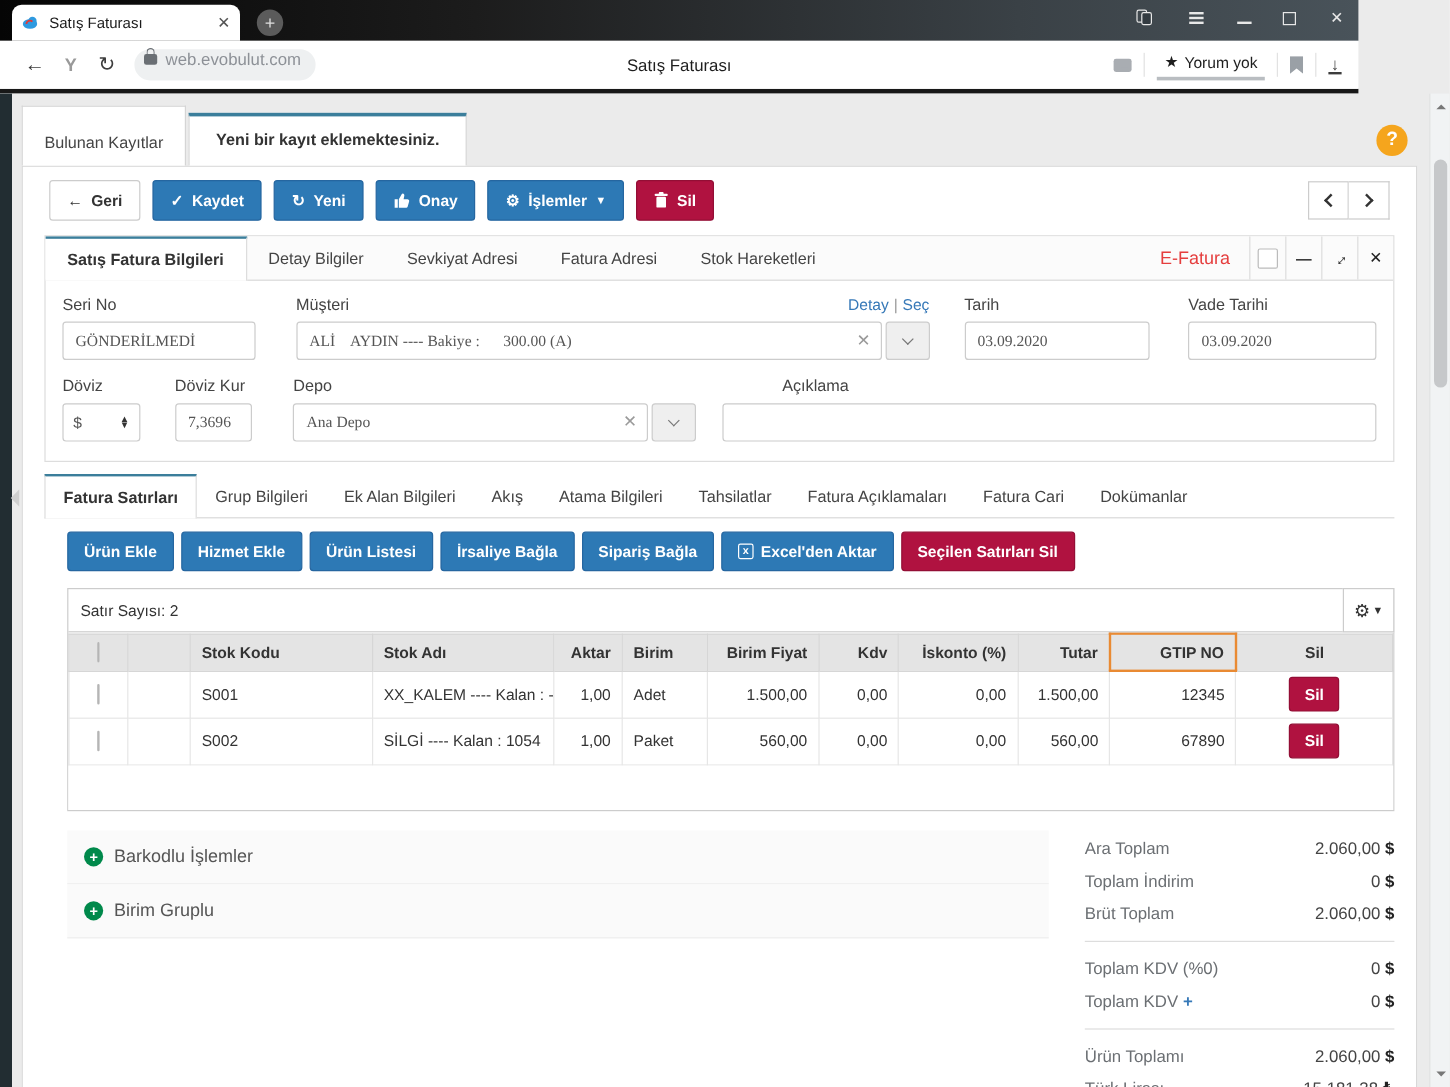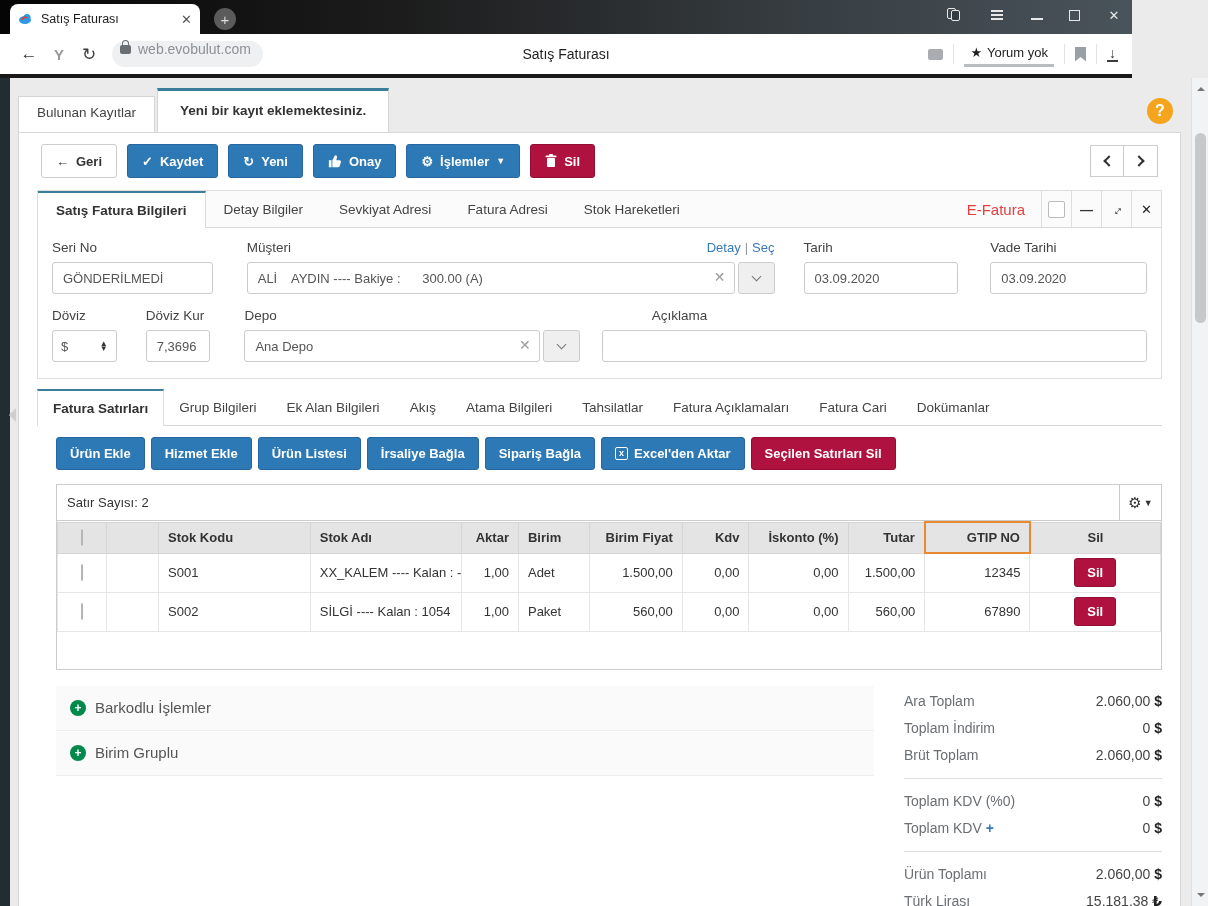--- a/index.html
+++ b/index.html
@@ -57,21 +57,21 @@
     border:7px solid transparent; border-right-color:#cfcfcf; border-left:none; }
   .vscroll { position:absolute; right:0; top:0; width:17px; height:828px; background:#f1f3f4; border-left:1px solid #e0e0e0; }
   .vscroll .up { position:absolute; top:5px; left:5px; width:0; height:0; border:4px solid transparent; border-bottom-color:#777; }
   .vscroll .dn { position:absolute; bottom:5px; left:5px; width:0; height:0; border:4px solid transparent; border-top-color:#777; }
   .vscroll .thumb { position:absolute; top:55px; left:3px; width:11px; height:190px; background:#c6c8ca; border-radius:6px; }
 
   .content { position:absolute; left:18px; top:10px; width:1163px; }
 
   
   .rectabs { display:flex; align-items:flex-end; position:relative; }
-  .rectab { background:#fff; border:1px solid #d5d5d5; border-bottom:none; padding:8px 18px 12px;
+  .rectab { background:#fff; border:1px solid #d5d5d5; border-bottom:none; padding:22px 18px 12px;
     font-size:13.5px; color:#444; }
   .rectab.active { border-top:3px solid #3b7e9b; font-weight:bold; color:#333; padding:12px 22px 14px; margin-left:2px; }
   .helpdot { position:absolute; right:8px; bottom:8px; width:26px; height:26px; border-radius:50%;
     background:#f5a51d; color:#fff; font-weight:bold; font-size:16px; display:flex; align-items:center; justify-content:center; }
 
   .panel { background:#fff; border:1px solid #d8d8d8; width:1163px; min-height:776px; }
 
   
   .toolbar { display:flex; align-items:center; gap:10px; padding:11px 22px 10px; }
   .btn { display:inline-flex; align-items:center; gap:7px; height:34px; padding:0 14px; font-size:13px;
@@ -100,21 +100,21 @@
   .mc.minim { font-weight:bold; }
 
   
   .formarea { padding:12px 14px 16px; }
   .frow { display:flex; gap:0; }
   .fcol { display:flex; flex-direction:column; }
   .flabel { font-size:13.5px; color:#444; margin-bottom:7px; display:flex; align-items:baseline; }
   .flinks { margin-left:auto; font-size:13px; color:#3779b8; }
   .flinks .pipe { color:#999; margin:0 4px; }
   input.fin { height:32px; border:1px solid #ccc; border-radius:3px; padding:0 10px; font-size:13px;
-    color:#555; font-family:Liberation Sans, sans-serif; background:#fff; width:100%; }
+    color:#555; font-family:Liberation Serif, serif; background:#fff; width:100%; }
   .combo { display:flex; gap:3px; }
   .combo .inwrap { position:relative; flex:1; }
   .combo .clr { position:absolute; right:9px; top:7px; color:#9a9a9a; font-weight:bold; font-size:14px; }
   .ddbtn { width:37px; height:32px; background:#efefef; border:1px solid #ccc; border-radius:3px;
     display:flex; align-items:center; justify-content:center; }
   .ddbtn .chevd { width:7px; height:7px; border-right:1.7px solid #777; border-bottom:1.7px solid #777;
     transform:rotate(45deg); margin-top:-3px; }
   .selbox { height:32px; border:1px solid #ccc; border-radius:3px; display:flex; align-items:center;
     padding:0 8px; font-size:13px; color:#555; justify-content:space-between; }
   .spin { display:flex; flex-direction:column; line-height:5px; font-size:8px; color:#333; }

